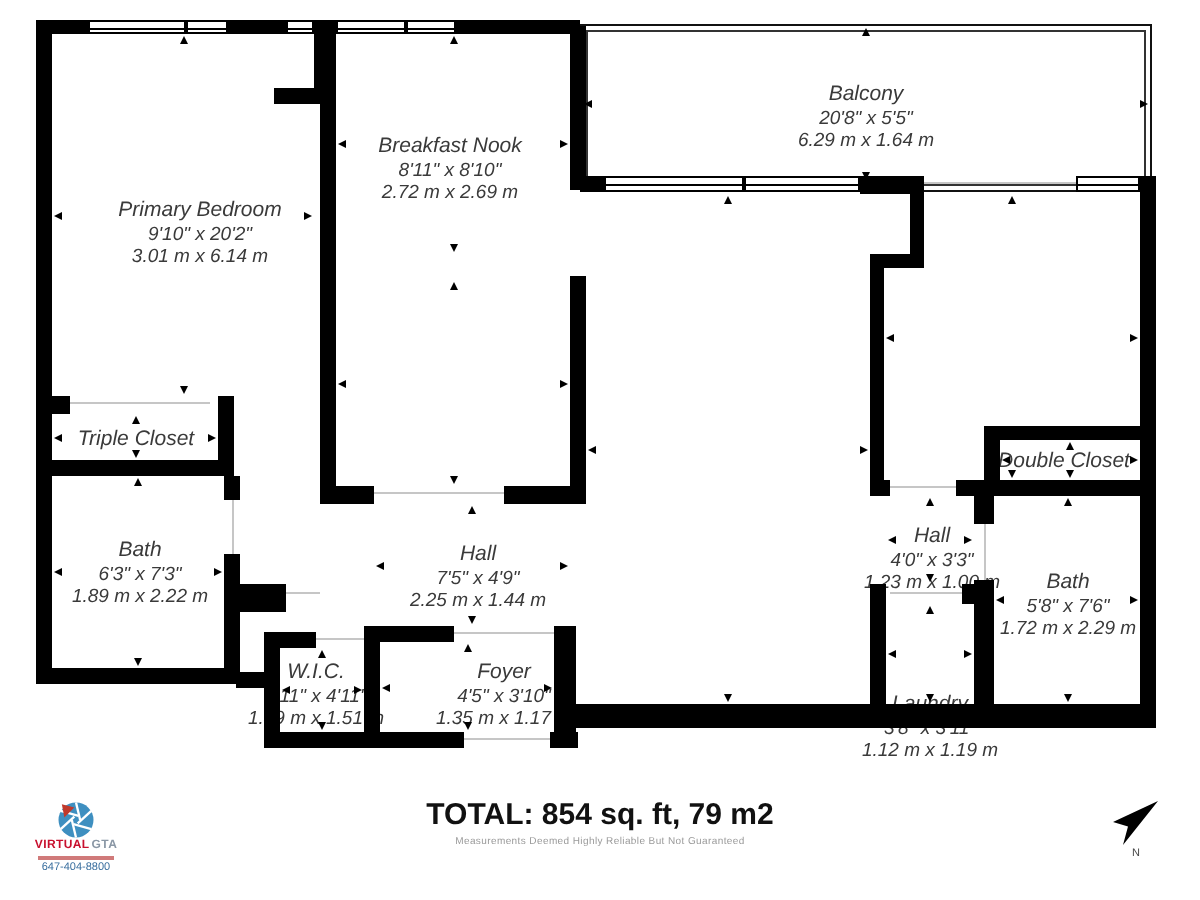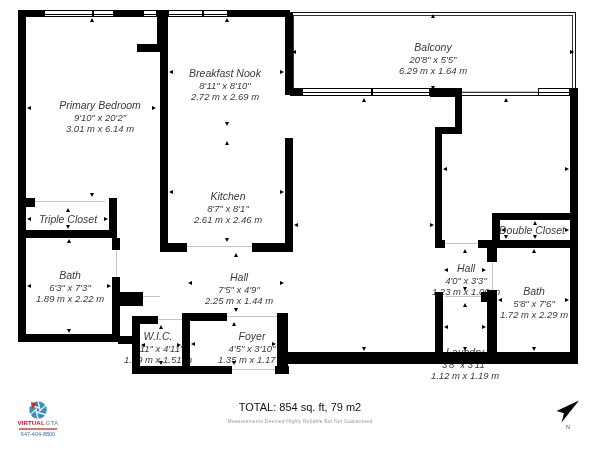--- a/index.html
+++ b/index.html
@@ -20,21 +20,21 @@
   .arr{position:absolute;width:0;height:0;z-index:5;}
   .arr.up{border-left:2.5px solid transparent;border-right:2.5px solid transparent;
           border-bottom:4px solid #000;transform:translate(-50%,0);}
   .arr.down{border-left:2.5px solid transparent;border-right:2.5px solid transparent;
           border-top:4px solid #000;transform:translate(-50%,-100%);}
   .arr.left{border-top:2.5px solid transparent;border-bottom:2.5px solid transparent;
           border-right:4px solid #000;transform:translate(0,-50%);}
   .arr.right{border-top:2.5px solid transparent;border-bottom:2.5px solid transparent;
           border-left:4px solid #000;transform:translate(-100%,-50%);}
   .footer{position:absolute;left:0;right:0;top:403px;text-align:center;color:#222;z-index:7;}
-  .f-total{font-weight:normal;font-size:11px;line-height:9.5px;color:#111;}
+  .f-total{font-weight:bold;font-size:15px;line-height:9.5px;color:#111;}
   .f-line{font-size:8.5px;line-height:9.5px;color:#333;}
   .f-disc{font-size:5px;color:#9a9a9a;margin-top:5px;letter-spacing:.2px;}
   .logo{position:absolute;left:12px;top:400px;width:52px;text-align:center;z-index:8;}
   .logo svg{width:20px;height:20px;display:block;margin:0 auto;}
   .logo-name{font-size:6px;font-weight:bold;line-height:7px;letter-spacing:.2px;}
   .brand-primary{color:#c8102e;}
   .brand-secondary{color:#8a97a5;margin-left:1px;}
   .logo-rule{height:2px;background:#d07a7a;margin:1px 7px 1px 7px;}
   .logo-phone{font-size:5.5px;color:#3a6f9f;line-height:6px;}
   .compass{position:absolute;left:551px;top:399px;width:34px;text-align:center;z-index:8;}
@@ -118,25 +118,20 @@
       <div class="arr right" style="left: 156px; top: 107.5px;"></div>
       <div class="room-label" style="left: 225px; top: 85px;">
         <span class="rname">Breakfast Nook</span>
         <span class="rdim">8'11" x 8'10"</span>
         <span class="rdim">2.72 m x 2.69 m</span>
       </div>
       <div class="arr up" style="left: 226.5px; top: 18px;"></div>
       <div class="arr down" style="left: 226.5px; top: 126px;"></div>
       <div class="arr left" style="left: 169px; top: 72px;"></div>
       <div class="arr right" style="left: 284px; top: 72px;"></div>
-      <div class="room-label" style="left: 228px; top: 208px;">
-        <span class="rname">Kitchen</span>
-        <span class="rdim">8'7" x 8'1"</span>
-        <span class="rdim">2.61 m x 2.46 m</span>
-      </div>
       <div class="arr up" style="left: 226.5px; top: 141px;"></div>
       <div class="arr down" style="left: 226.5px; top: 242px;"></div>
       <div class="arr left" style="left: 169px; top: 191.5px;"></div>
       <div class="arr right" style="left: 284px; top: 191.5px;"></div>
       <div class="room-label" style="left: 433px; top: 59px;">
         <span class="rname">Balcony</span>
         <span class="rdim">20'8" x 5'5"</span>
         <span class="rdim">6.29 m x 1.64 m</span>
       </div>
       <div class="arr up" style="left: 433px; top: 14px;"></div>

